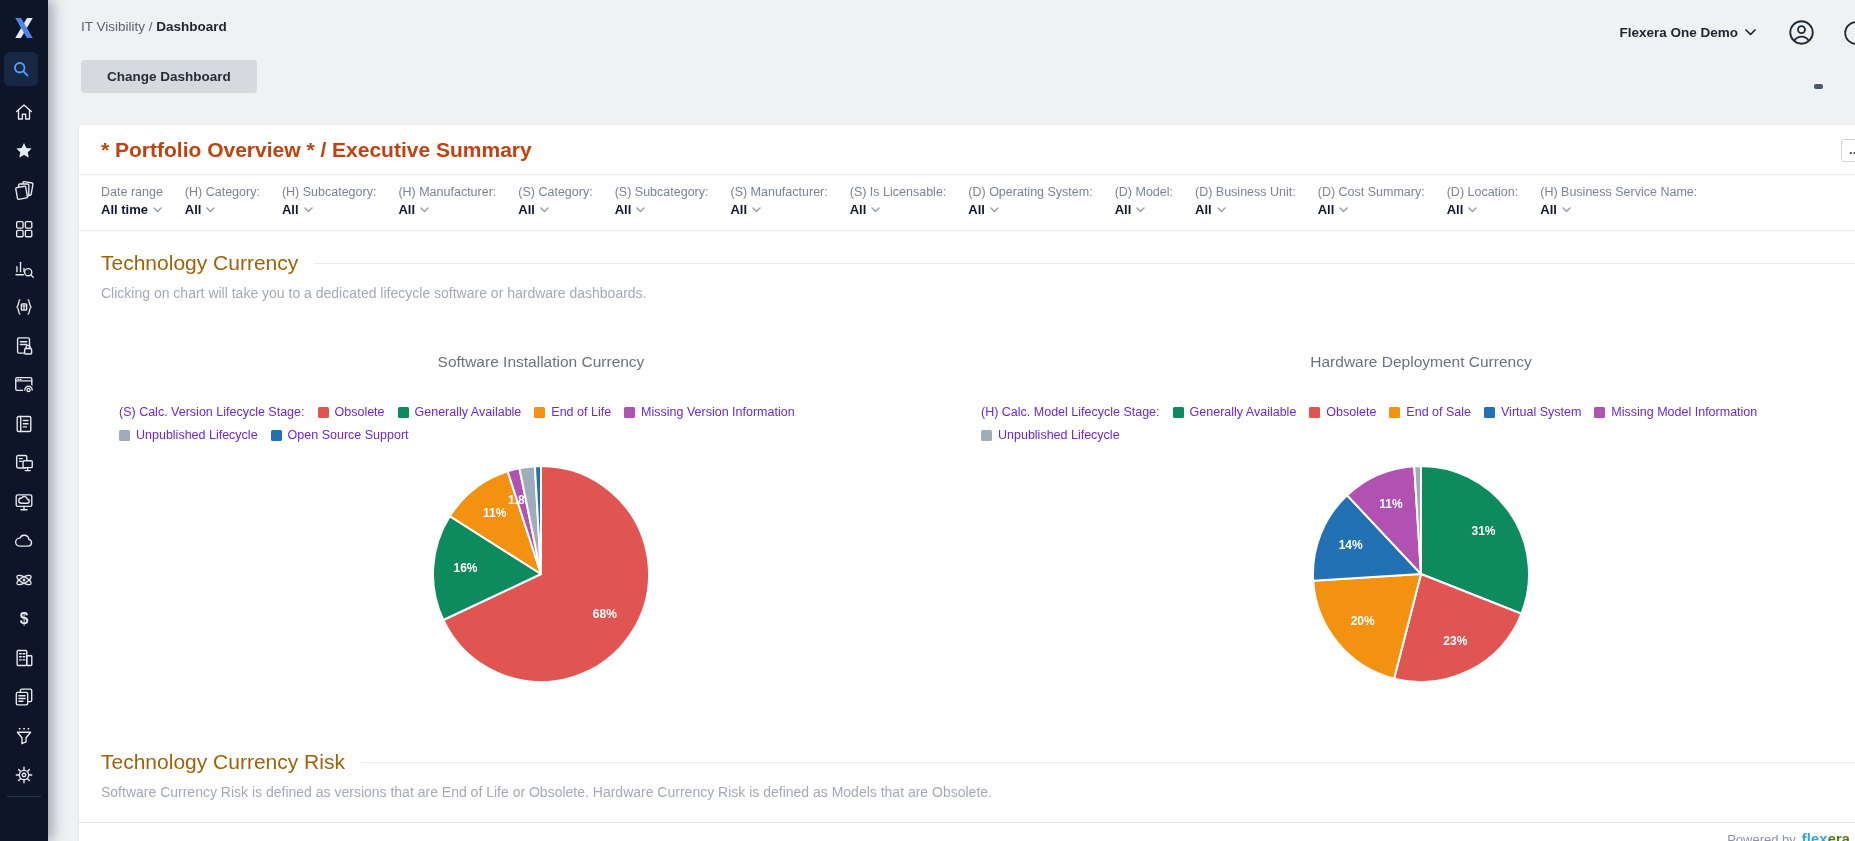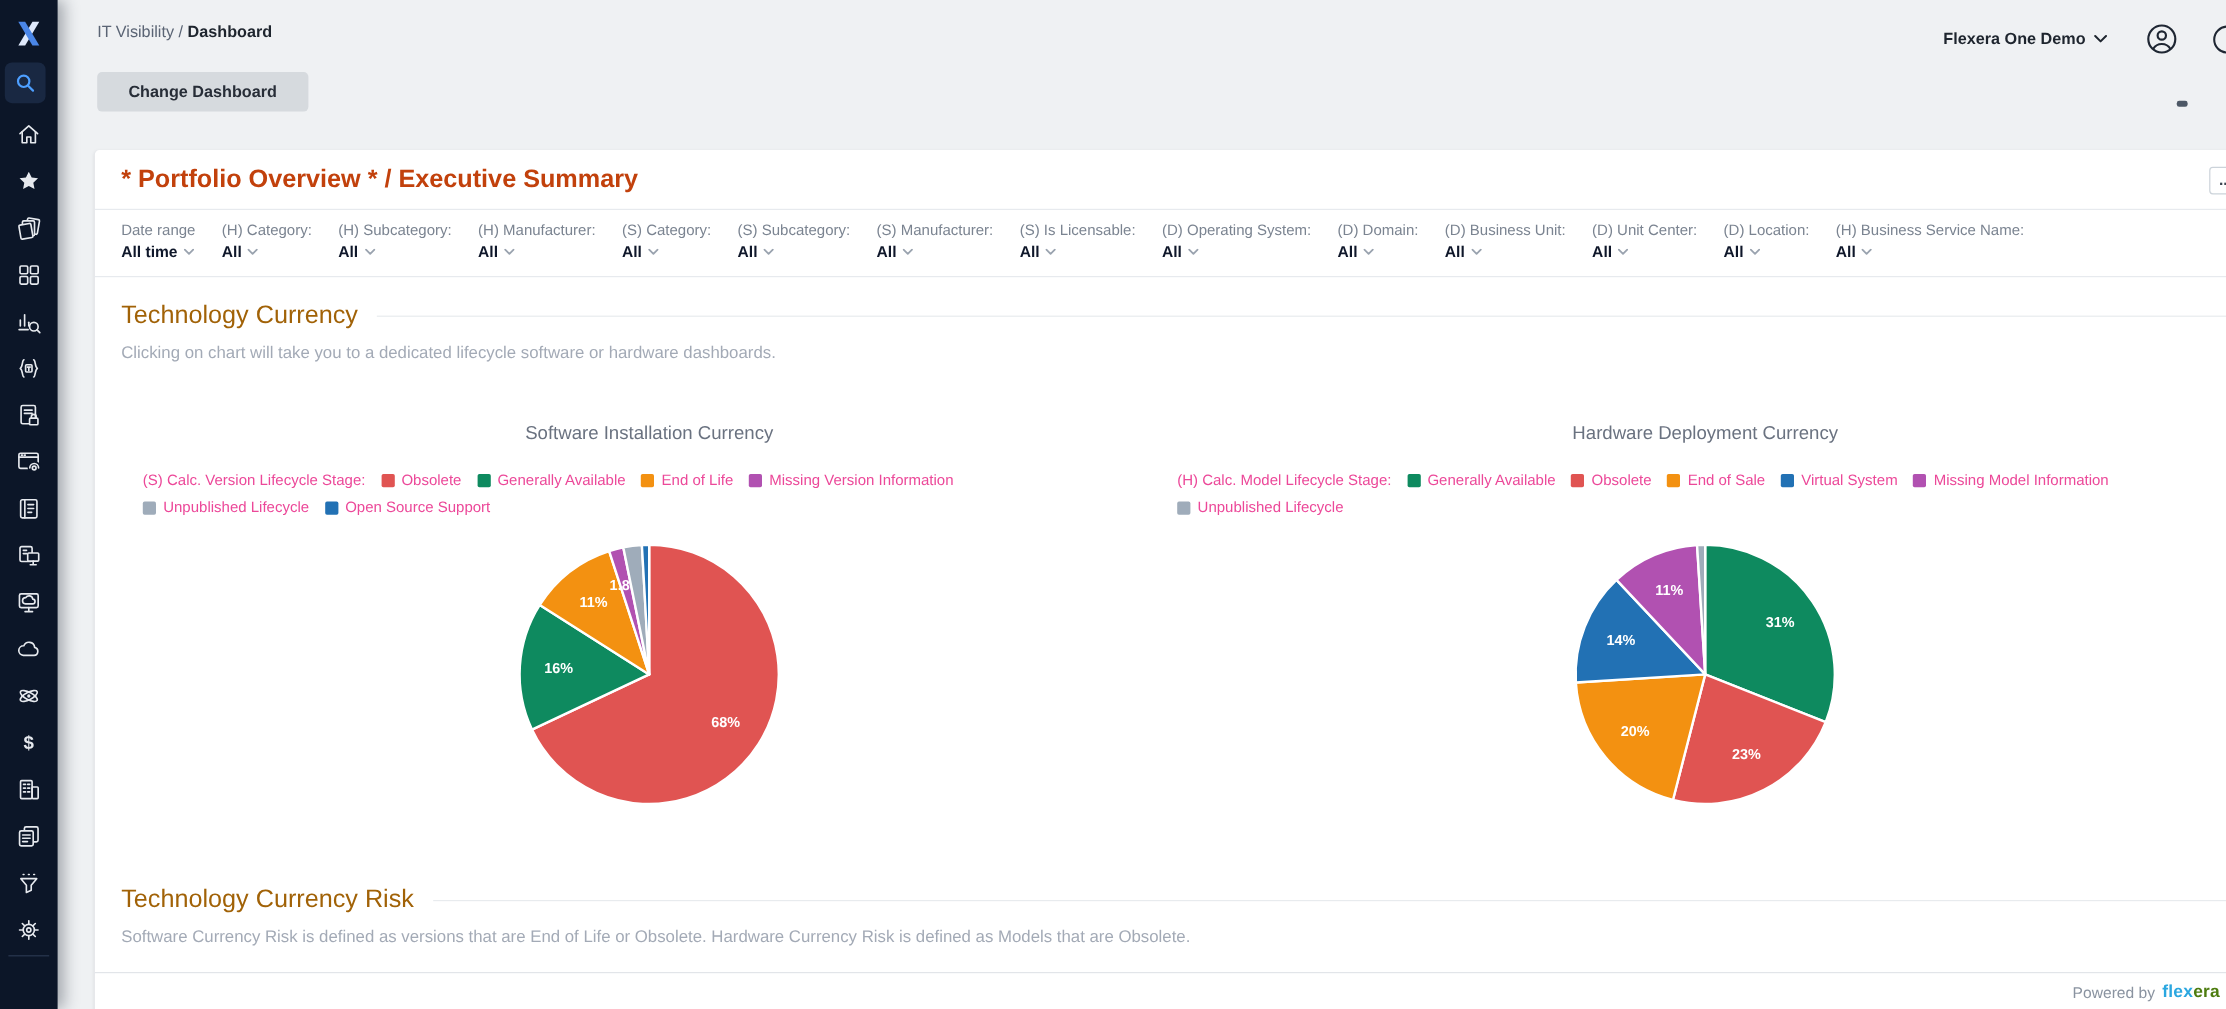--- a/index.html
+++ b/index.html
@@ -40,21 +40,21 @@
   .filter .f-value { margin-top:3px; font-size:13px; font-weight:700; color:#0f172a; display:flex; align-items:center; gap:5px; cursor:pointer; white-space:nowrap; }
 
   .section-head { display:flex; align-items:center; padding:0 0 0 22px; margin-top:20px; }
   .section-head h2 { font-size:21px; font-weight:400; color:#a16207; white-space:nowrap; }
   .section-rule { flex:1; height:1px; background:#e8ebee; margin-left:16px; }
   .section-sub { padding:0 22px; margin-top:10px; font-size:14px; color:#a3aab6; }
 
   .charts-row { display:flex; padding:0 2px 0 22px; margin-top:20px; }
   .chart-block { width:880px; }
   .chart-title { margin-top:32px; text-align:center; font-size:15.5px; color:#6a7280; }
-  .legend { margin-top:22px; font-size:12.5px; color:#ec4899; display:flex; flex-wrap:wrap; row-gap:9px; column-gap:13px; align-items:flex-end; line-height:14px; }
+  .legend { margin-top:34px; font-size:12.5px; color:#6d28d9; display:flex; flex-wrap:wrap; row-gap:9px; column-gap:13px; align-items:flex-end; line-height:14px; }
   .legend.sw { margin-left:18px; width:820px; }
   .legend.hw { width:800px; }
   .legend-item { display:inline-flex; align-items:center; gap:6px; cursor:pointer; white-space:nowrap; }
   .swatch { width:11px; height:11px; border-radius:1.5px; display:inline-block; }
   .pie-svg { display:block; margin:16px auto 0; }
 
   .risk-head { margin-top:56px; }
   .footer-bar { border-top:1px solid #e2e5e9; margin-top:22px; padding:8px 22px 10px; display:flex; justify-content:flex-end; align-items:center; gap:6px; }
   .powered { font-size:13px; color:#8a93a0; }
   .brand { font-size:14.5px; font-weight:700; letter-spacing:.2px; }
@@ -330,39 +330,39 @@
         <div class="filter">
           <div class="f-label">(D) Operating System:</div>
                  <div class="f-value">
             <span>All</span>
             <svg width="9" height="6" viewBox="0 0 9 6">
               <polyline points="1,1 4.5,4.5 8,1" fill="none" stroke="#9aa3af" stroke-width="1.5" stroke-linecap="round" stroke-linejoin="round"></polyline>
             </svg>
           </div>
         </div>
         <div class="filter">
-          <div class="f-label">(D) Domain:</div>
+          <div class="f-label">(D) Model:</div>
                  <div class="f-value">
             <span>All</span>
             <svg width="9" height="6" viewBox="0 0 9 6">
               <polyline points="1,1 4.5,4.5 8,1" fill="none" stroke="#9aa3af" stroke-width="1.5" stroke-linecap="round" stroke-linejoin="round"></polyline>
             </svg>
           </div>
         </div>
         <div class="filter">
           <div class="f-label">(D) Business Unit:</div>
                  <div class="f-value">
             <span>All</span>
             <svg width="9" height="6" viewBox="0 0 9 6">
               <polyline points="1,1 4.5,4.5 8,1" fill="none" stroke="#9aa3af" stroke-width="1.5" stroke-linecap="round" stroke-linejoin="round"></polyline>
             </svg>
           </div>
         </div>
         <div class="filter">
-          <div class="f-label">(D) Unit Center:</div>
+          <div class="f-label">(D) Cost Summary:</div>
                  <div class="f-value">
             <span>All</span>
             <svg width="9" height="6" viewBox="0 0 9 6">
               <polyline points="1,1 4.5,4.5 8,1" fill="none" stroke="#9aa3af" stroke-width="1.5" stroke-linecap="round" stroke-linejoin="round"></polyline>
             </svg>
           </div>
         </div>
         <div class="filter">
           <div class="f-label">(D) Location:</div>
                  <div class="f-value">

